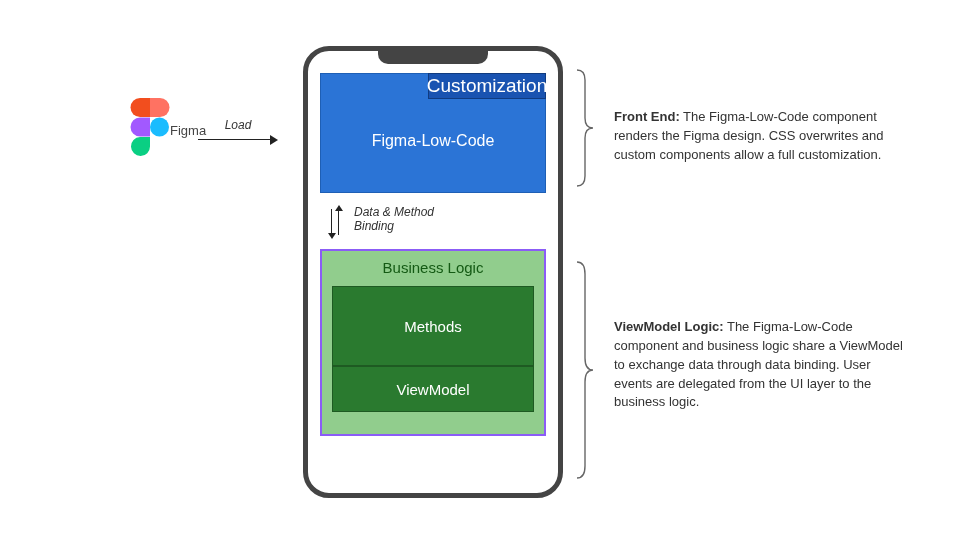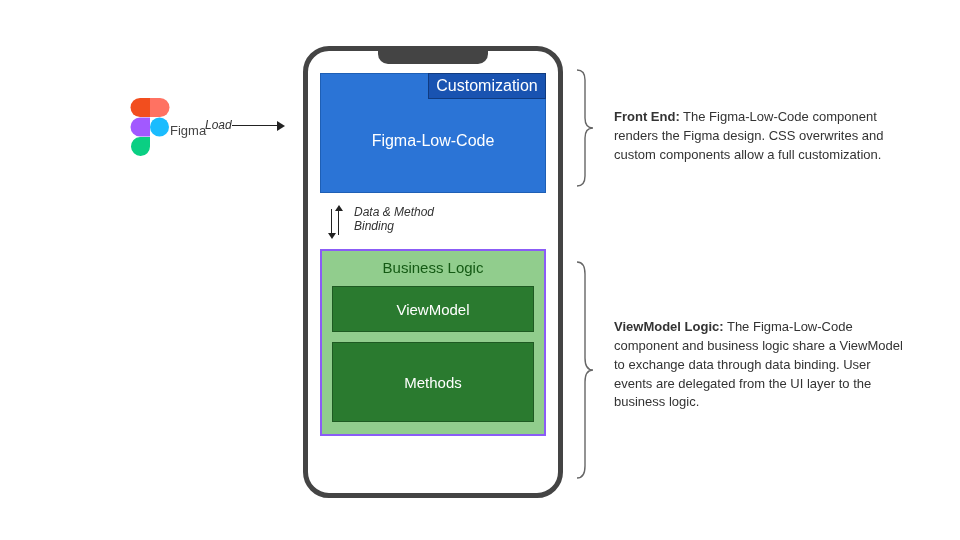--- a/index.html
+++ b/index.html
@@ -25,25 +25,25 @@
     height: 58px;
     position: relative;
   }
   .figma-label {
     margin-top: 6px;
     font-size: 13px;
     color: #444;
   }
   .load-arrow {
     position: absolute;
-    left: 205px;
+    left: 198px;
     top: 118px;
     width: 80px;
     display: flex;
-    flex-direction: row;
+    flex-direction: column;
     align-items: center;
   }
   .load-label {
     font-size: 12px;
     font-style: italic;
     color: #333;
     margin-bottom: 2px;
   }
   .arrow-line {
     width: 80px;
@@ -104,21 +104,21 @@
   }
   .customization-tab {
     position: absolute;
     top: -1px;
     right: -1px;
     width: 118px;
     height: 26px;
     background: #1953b1;
     border: 1px solid #103b80;
     color: #fff;
-    font-size: 16px;
+    font-size: 19px;
     display: flex;
     align-items: center;
     justify-content: center;
   }
   .frontend-label {
     position: absolute;
     top: 58px;
     left: 0; right: 0;
     text-align: center;
     color: #fff;
@@ -245,22 +245,22 @@
           <div class="up"></div>
       </div>
       <div class="binding-label">
         <span>Data &amp; Method</span><br>
         <span>Binding</span>
       </div>
     </div>
 
     <div class="bl-box">
       <div class="bl-title">Business Logic</div>
+      <div class="bl-inner bl-methods">Methods</div>
       <div class="bl-inner bl-viewmodel">ViewModel</div>
-      <div class="bl-inner bl-methods">Methods</div>
     </div>
 
   </div>
 </div>
 
 <div class="brace brace-top">
   <svg viewBox="0 0 20 120" width="20" height="120">
     <path d="M2 2 Q10 2 10 12 L10 50 Q10 60 18 60 Q10 60 10 70 L10 108 Q10 118 2 118" fill="none" stroke="#666" stroke-width="1.4"></path>
   </svg>
 </div>

